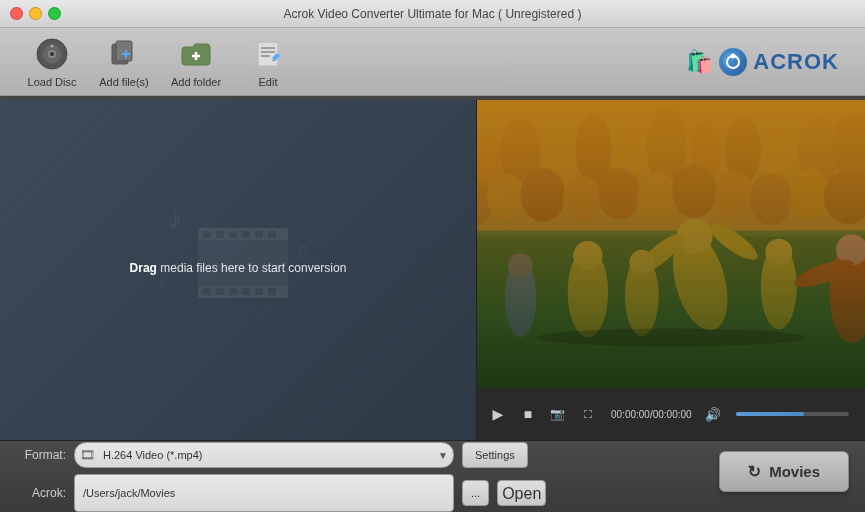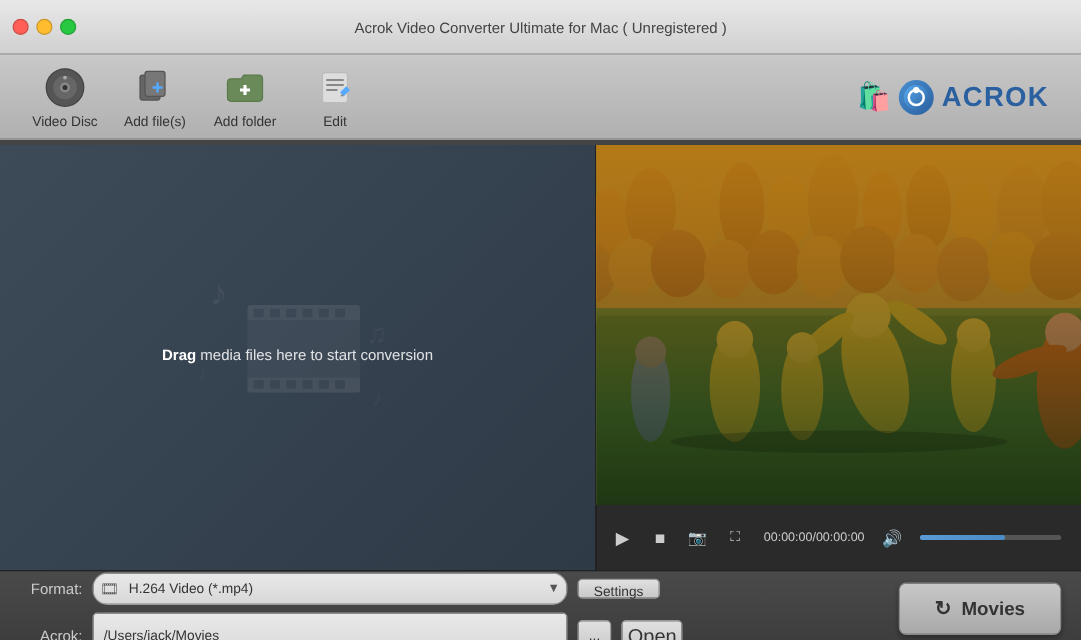--- a/index.html
+++ b/index.html
@@ -7,21 +7,21 @@
       width: 865px;
       height: 512px;
       font-family: -apple-system, 'Helvetica Neue', Arial, sans-serif;
       background: #3a3a3a;
       overflow: hidden;
     }
 
     
     .title-bar {
       background: linear-gradient(to bottom, #e8e8e8, #d0d0d0);
-      height: 44px;
+      height: 28px;
       display: flex;
       align-items: center;
       justify-content: center;
       position: relative;
       border-bottom: 1px solid #aaa;
     }
     .title-bar-buttons {
       position: absolute;
       left: 10px;
       display: flex;
@@ -251,21 +251,21 @@
       pointer-events: none;
     }
     .settings-btn {
       background: linear-gradient(to bottom, #e0e0e0, #c8c8c8);
       border: 1px solid #999;
       border-radius: 4px;
       font-size: 11px;
       color: #333;
       padding: 4px 12px;
       cursor: pointer;
-      height: 16px;
+      height: 26px;
     }
 
     .output-input {
       flex: 1;
       max-width: 380px;
       height: 38px;
       background: linear-gradient(to bottom, #e8e8e8, #d8d8d8);
       border: 1px solid #999;
       border-radius: 4px;
       font-size: 11px;
@@ -359,21 +359,21 @@
   <div class="toolbar-item">
     <div class="toolbar-icon">
       <svg width="36" height="36" viewBox="0 0 36 36">
         <circle cx="18" cy="18" r="15" fill="#555" stroke="#444" stroke-width="1"></circle>
         <circle cx="18" cy="18" r="10" fill="#666" stroke="#555" stroke-width="1"></circle>
         <circle cx="18" cy="18" r="4" fill="#888"></circle>
         <circle cx="18" cy="18" r="2" fill="#333"></circle>
         <circle cx="18" cy="10" r="1.5" fill="#aaa"></circle>
       </svg>
     </div>
-    <span class="toolbar-label">Video Disc</span>
+    <span class="toolbar-label">Load Disc</span>
   </div>
 
   <div class="toolbar-item">
     <div class="toolbar-icon">
       <svg width="36" height="36" viewBox="0 0 36 36">
         <rect x="6" y="8" width="16" height="20" rx="2" fill="#666" stroke="#555" stroke-width="1"></rect>
         <rect x="10" y="5" width="16" height="20" rx="2" fill="#777" stroke="#555" stroke-width="1"></rect>
         <line x1="20" y1="14" x2="20" y2="22" stroke="#5af" stroke-width="2"></line>
         <line x1="16" y1="18" x2="24" y2="18" stroke="#5af" stroke-width="2"></line>
       </svg>

